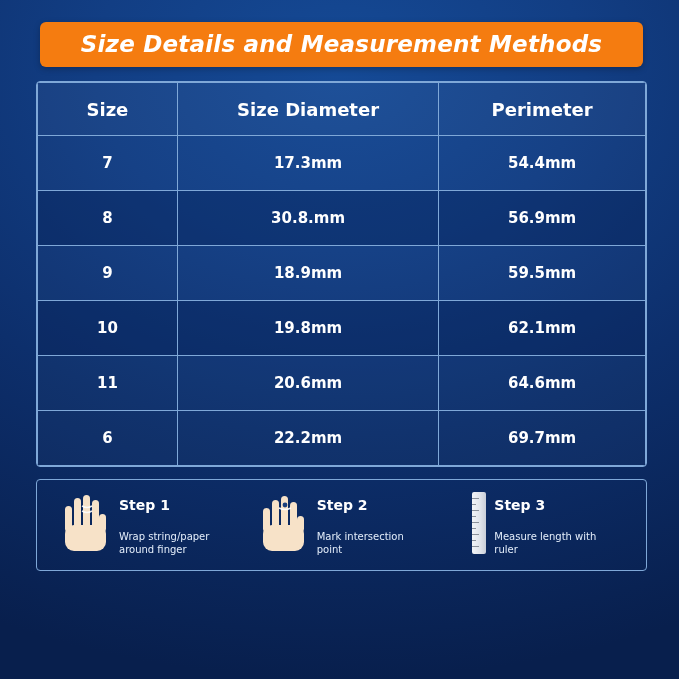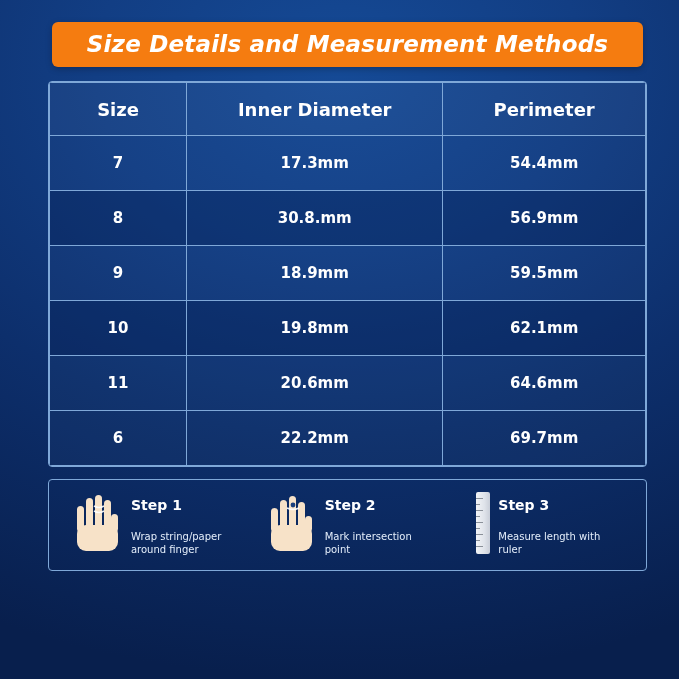--- a/index.html
+++ b/index.html
@@ -14,21 +14,21 @@
     overflow: hidden;
   }
   .page {
     position: relative;
     width: 679px;
     height: 679px;
     background:
       radial-gradient(ellipse 120% 90% at 50% 10%, #154a96 0%, #123e84 30%, #0d2f6c 60%, #081f4d 100%),
       linear-gradient(160deg, #1b4f9e 0%, #0c2d69 50%, #061a45 100%);
     box-sizing: border-box;
-    padding: 18px 22px 14px 38px;
+    padding: 18px 22px 14px 26px;
     display: flex;
     flex-direction: column;
   }
   
   .title-banner {
     margin: 4px 14px 0 14px;
     background: #f57c10;
     border-radius: 6px;
     text-align: center;
     padding: 9px 6px 10px 6px;
@@ -80,21 +80,21 @@
     background: rgba(10, 35, 85, 0.35);
   }
   
   .steps-box {
     margin: 12px 10px 0 10px;
     border: 1px solid #7fa8d8;
     border-radius: 4px;
     padding: 12px 8px 14px 8px;
     display: flex;
     align-items: flex-start;
-    justify-content: flex-end;
+    justify-content: flex-start;
   }
   .step {
     display: flex;
     align-items: flex-start;
     gap: 8px;
     flex: 1 1 0;
     padding: 0 4px 0 14px;
     box-sizing: border-box;
   }
   .step-icon {
@@ -149,21 +149,21 @@
   <div class="table-wrap">
     <table class="size-table">
       <colgroup>
         <col class="c-size">
         <col class="c-dia">
         <col class="c-per">
       </colgroup>
       <thead>
         <tr>
           <th>Size</th>
-          <th>Inner Diameter</th>
+          <th>Size Diameter</th>
           <th>Perimeter</th>
         </tr>
       </thead>
       <tbody>
         <tr>
           <td>7</td>
           <td>17.3mm</td>
           <td>54.4mm</td>
         </tr>
         <tr class="row-alt">

